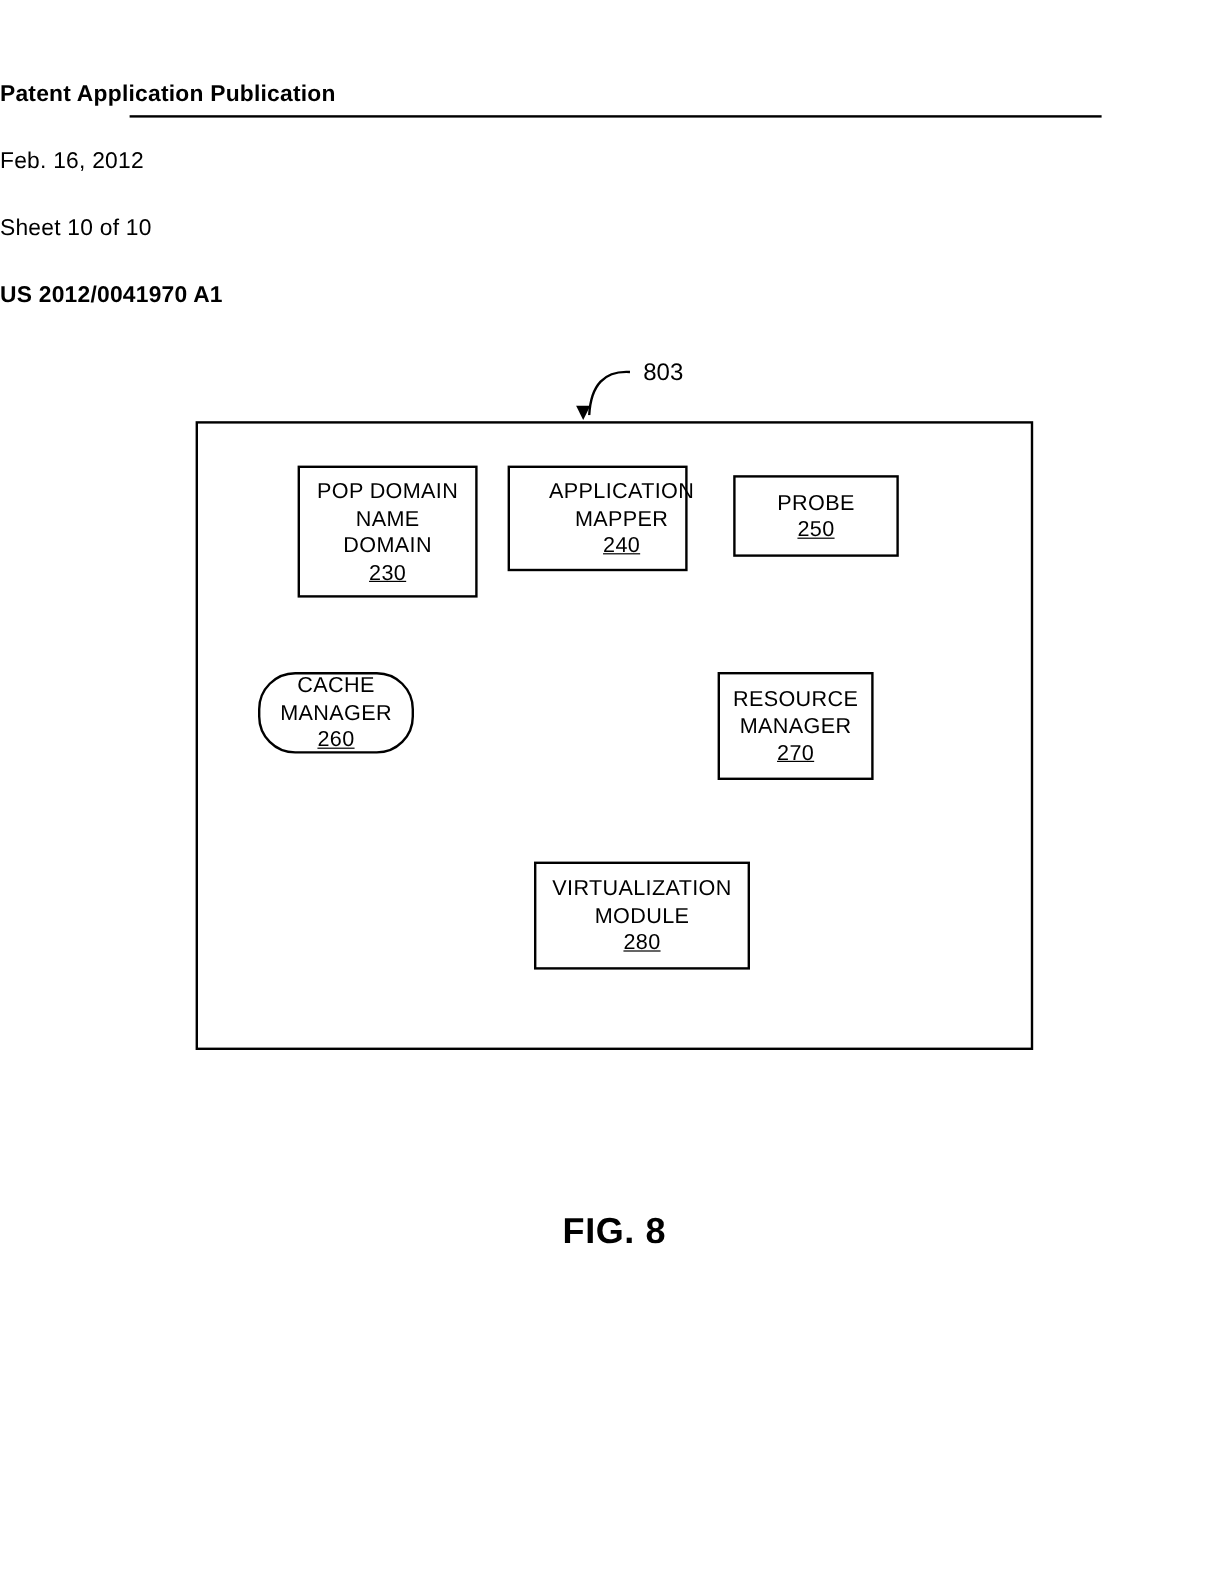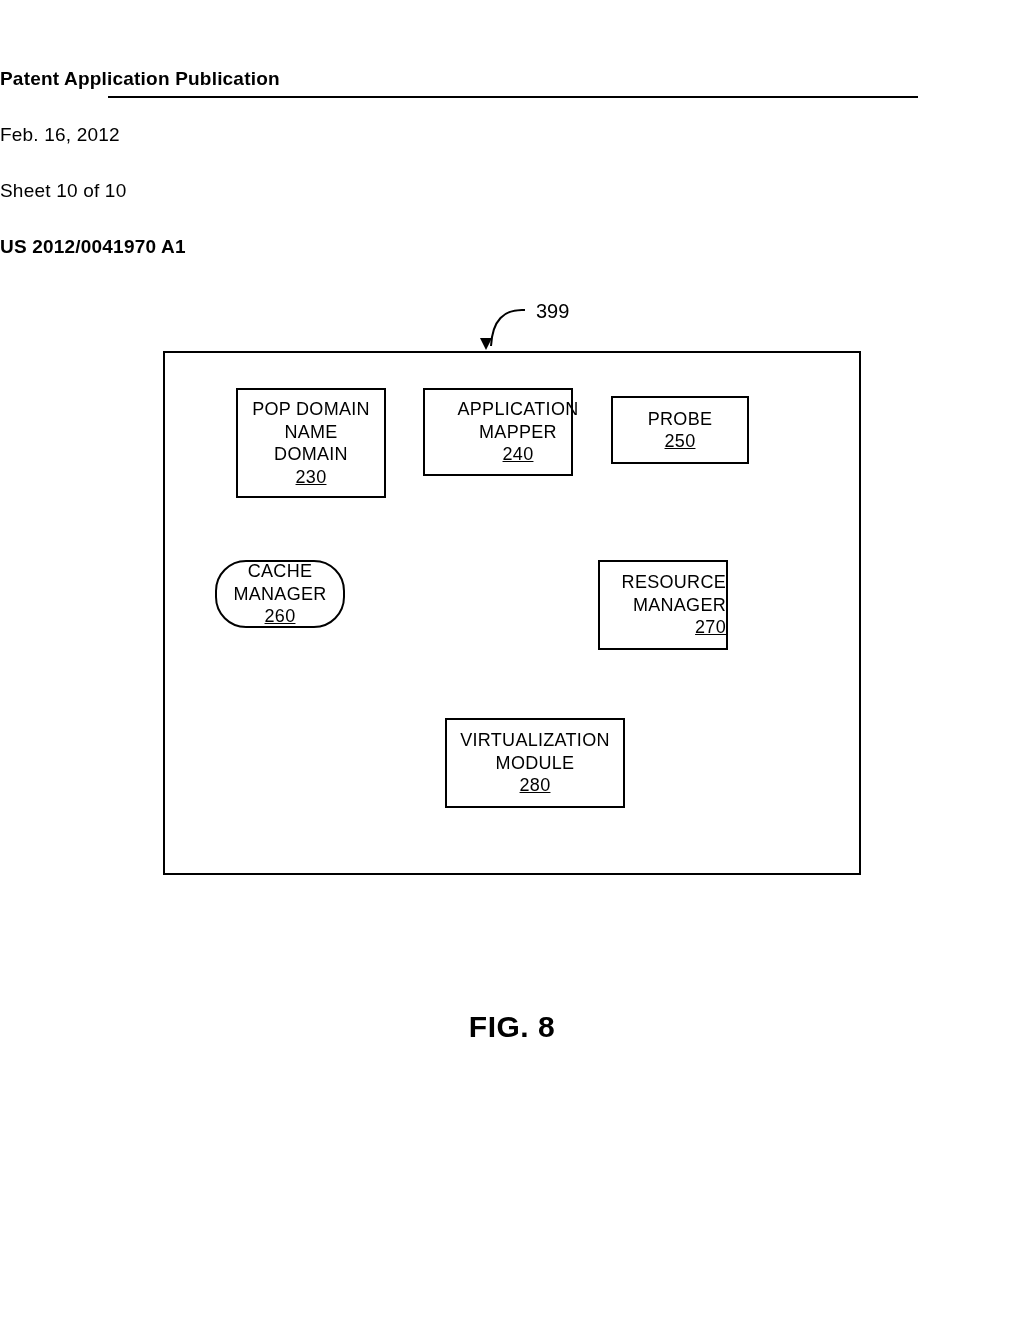--- a/index.html
+++ b/index.html
@@ -69,25 +69,25 @@
     text-align: center;
     font-size: 18px;
     line-height: 1.25;
     letter-spacing: 0.3px;
     display: flex;
     flex-direction: column;
     justify-content: center;
     align-items: center;
   }
   .module .num { text-decoration: underline; }
-  .m230 { top: 388px; left: 236px; width: 150px; height: 110px; }
+  .m230 { top: 388px; left: 248px; width: 150px; height: 110px; }
   .m240 { top: 388px; left: 423px; width: 150px; height: 88px; padding-left: 40px; }
   .m250 { top: 396px; left: 611px; width: 138px; height: 68px; }
   .m260 { top: 560px; left: 215px; width: 130px; height: 68px; border-radius: 31px; }
-  .m270 { top: 560px; left: 598px; width: 130px; height: 90px; align-items: flex-end; }
+  .m270 { top: 560px; left: 598px; width: 130px; height: 90px; }
   .m280 { top: 718px; left: 405px; width: 180px; height: 90px; margin-left: 40px; }
   .fig-caption {
     position: absolute;
     top: 1010px;
     left: 0;
     width: 1024px;
     text-align: center;
     font-size: 30px;
     letter-spacing: 0.5px;
     font-weight: bold;
@@ -97,21 +97,21 @@
 <body>
 
 <div class="header">
   <span class="pub">Patent Application Publication</span>
   <span class="date">Feb. 16, 2012</span>
   <span class="sheet">Sheet 10 of 10</span>
   <span class="docnum">US 2012/0041970 A1</span>
 </div>
 <div class="hr"></div>
 
-<div class="ref-label">399</div>
+<div class="ref-label">803</div>
 
 <svg class="ref-swoop" viewBox="0 0 42 40">
   <path d="M40 4 Q 8 2 6 40" fill="none" stroke="#000" stroke-width="2"></path>
 </svg>
 <svg class="arrowhead" viewBox="0 0 12 12">
   <polygon points="6,12 0,0 12,0" fill="#000"></polygon>
 </svg>
 
 <div class="container-box"></div>
 

